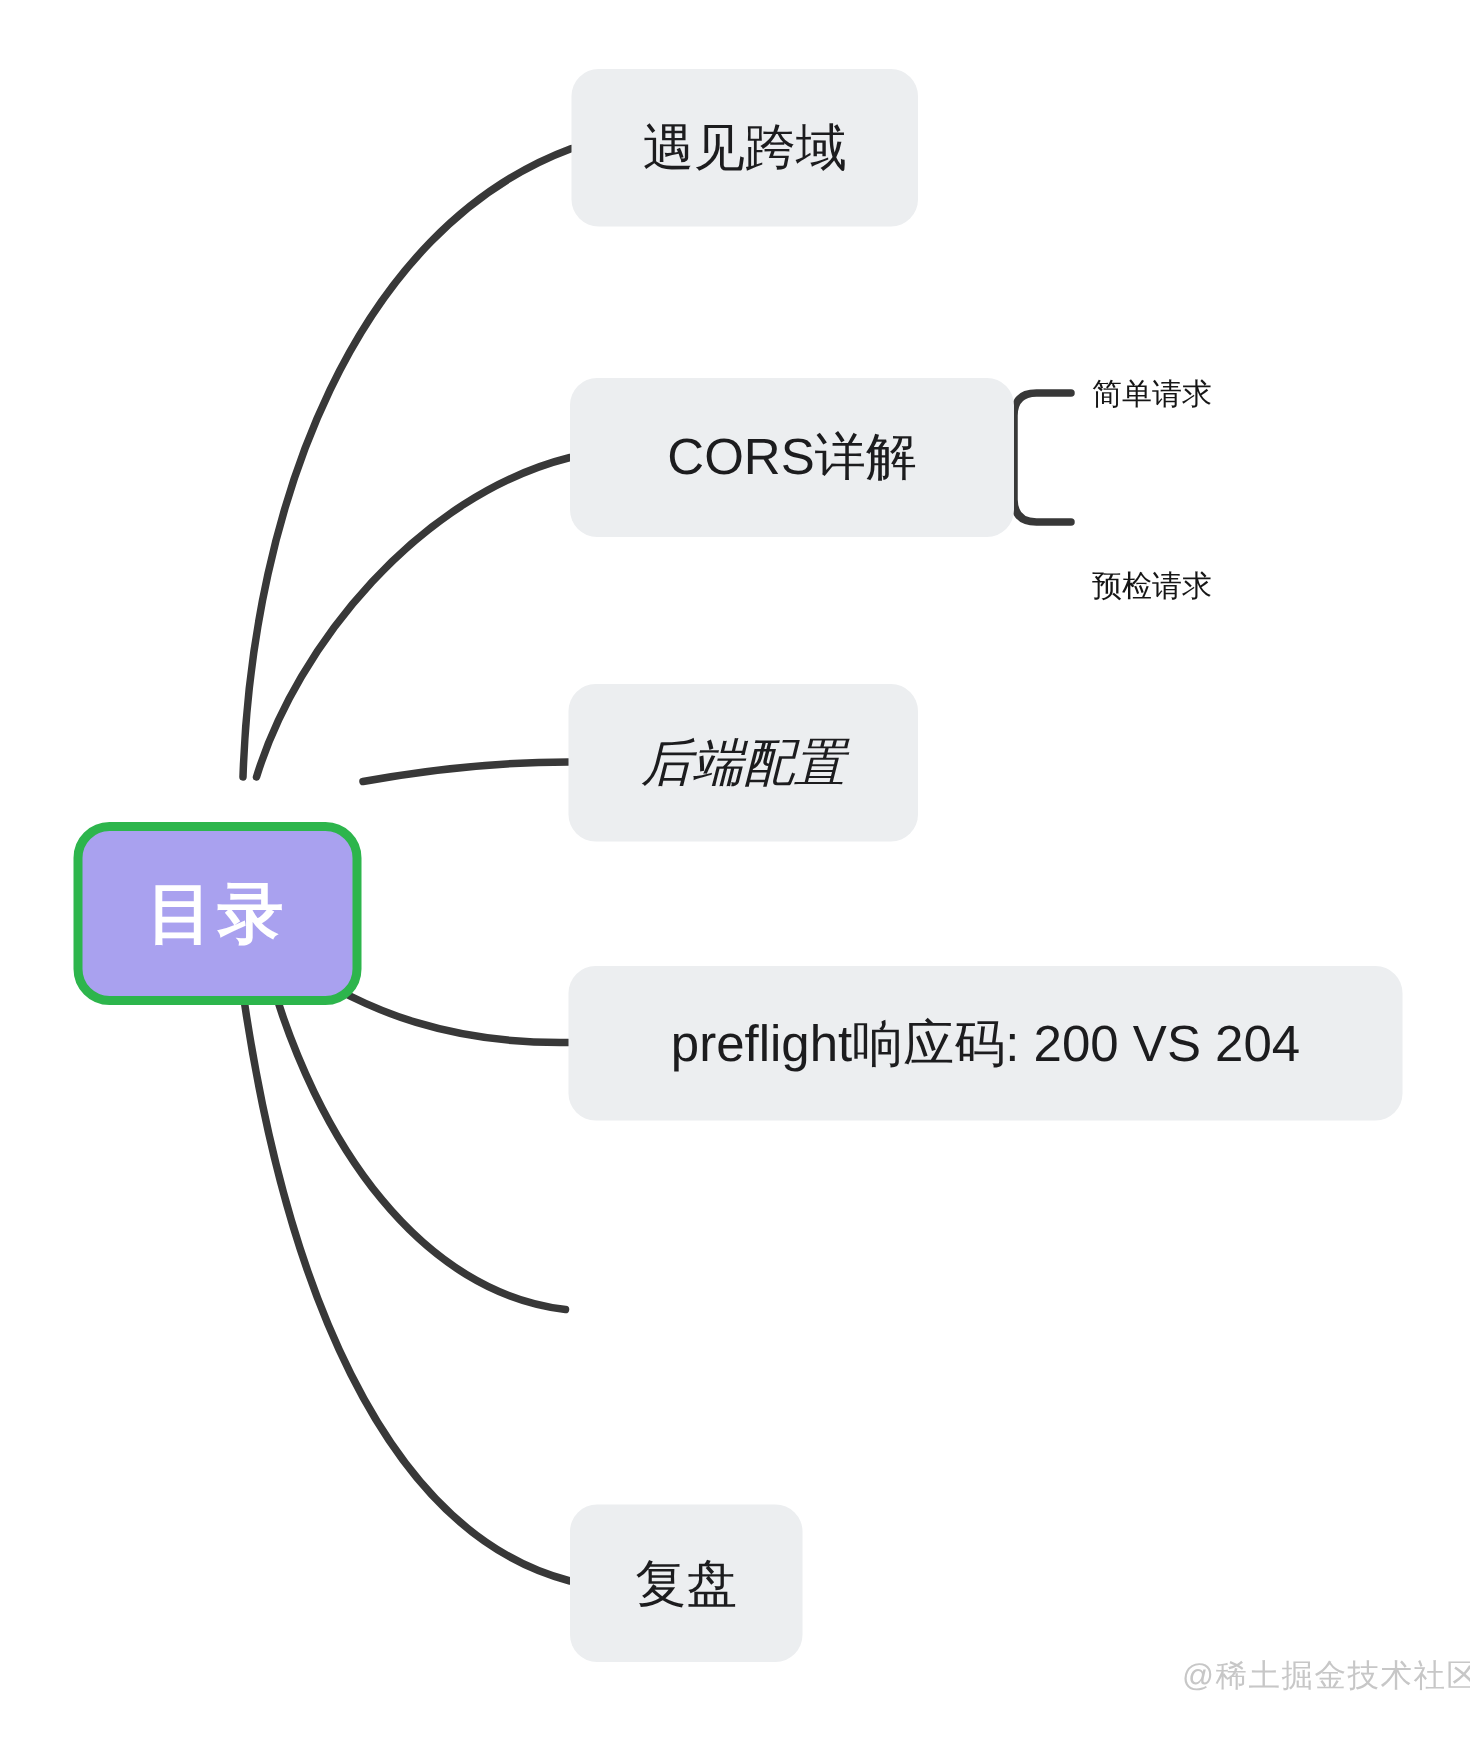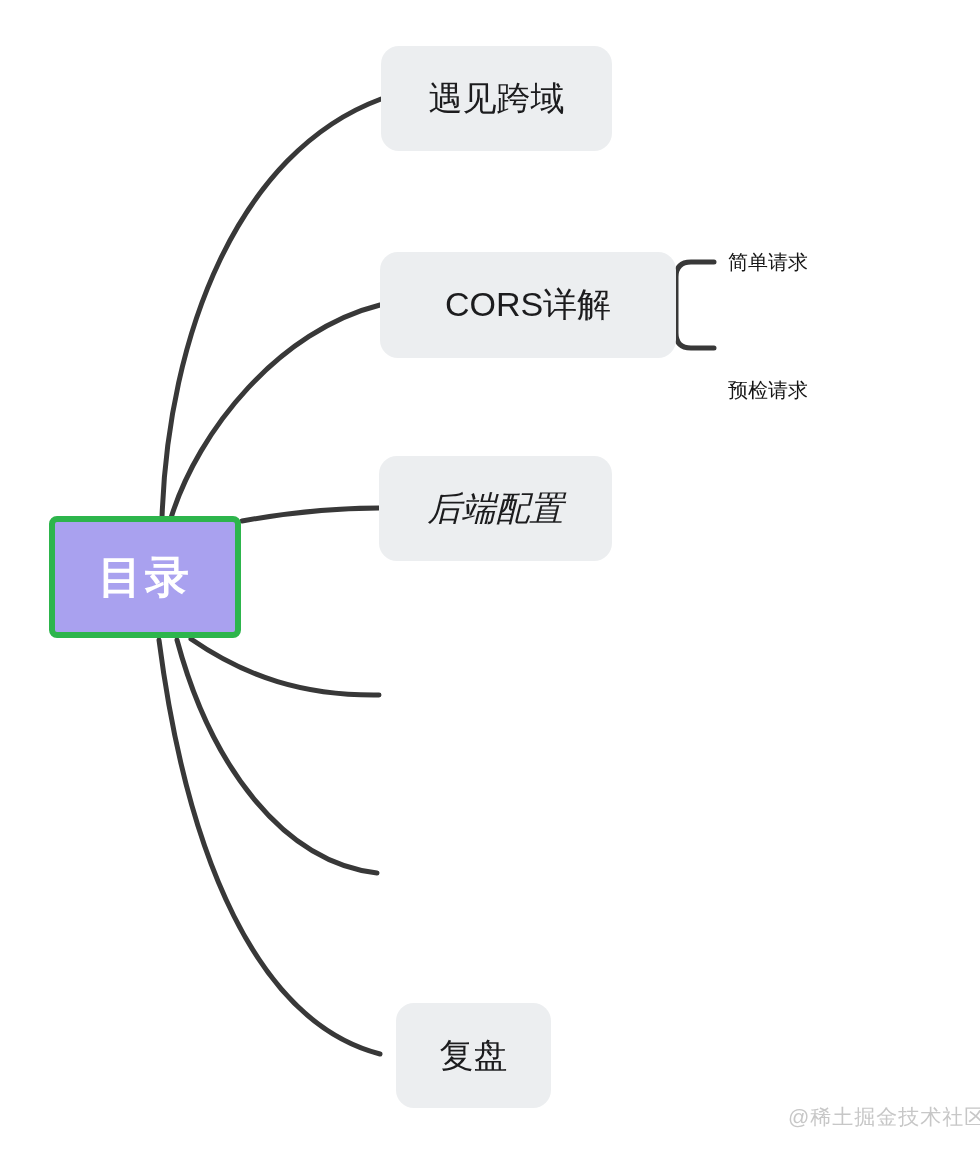--- a/index.html
+++ b/index.html
@@ -38,25 +38,26 @@
     align-items: center;
     justify-content: center;
     font-size: 34px;
     color: #1c1c1e;
     box-sizing: border-box;
     white-space: nowrap;
   }
   .root-node {
     background: #a9a1ef;
     border: 6px solid #2db54c;
-    border-radius: 8px;
+    border-radius: 24px;
     color: #ffffff;
     font-weight: bold;
     font-size: 44px;
     letter-spacing: 3px;
+    margin-top: 32px;
   }
   .sub-node {
     position: absolute;
     height: 36px;
     display: flex;
     align-items: center;
     font-size: 20px;
     color: #161616;
     white-space: nowrap;
   }
@@ -101,21 +102,24 @@
   </div>
 
   <div class="sub-node" style="left:728px; top:330px;margin-top:42px;">
     <span>预检请求</span>
   </div>
 
   <div class="node" style="left:379px; top:456px; width:233px; height:105px;font-style:italic;">
     <span>后端配置</span>
   </div>
 
+  <div class="node" style="left:379px; top:644px; width:556px; height:103px;">
+    <span>preflight响应码: 200 VS 204</span>
+  </div>
 
 
-  <div class="node" style="left:396px; top:1003px; width:155px; height:105px;">
+  <div class="node" style="left:380px; top:1003px; width:155px; height:105px;">
     <span>复盘</span>
   </div>
 
   <div class="watermark" style="left:788px; top:1103px;">@稀土掘金技术社区</div>
 
 </div>
 
 </body></html>

